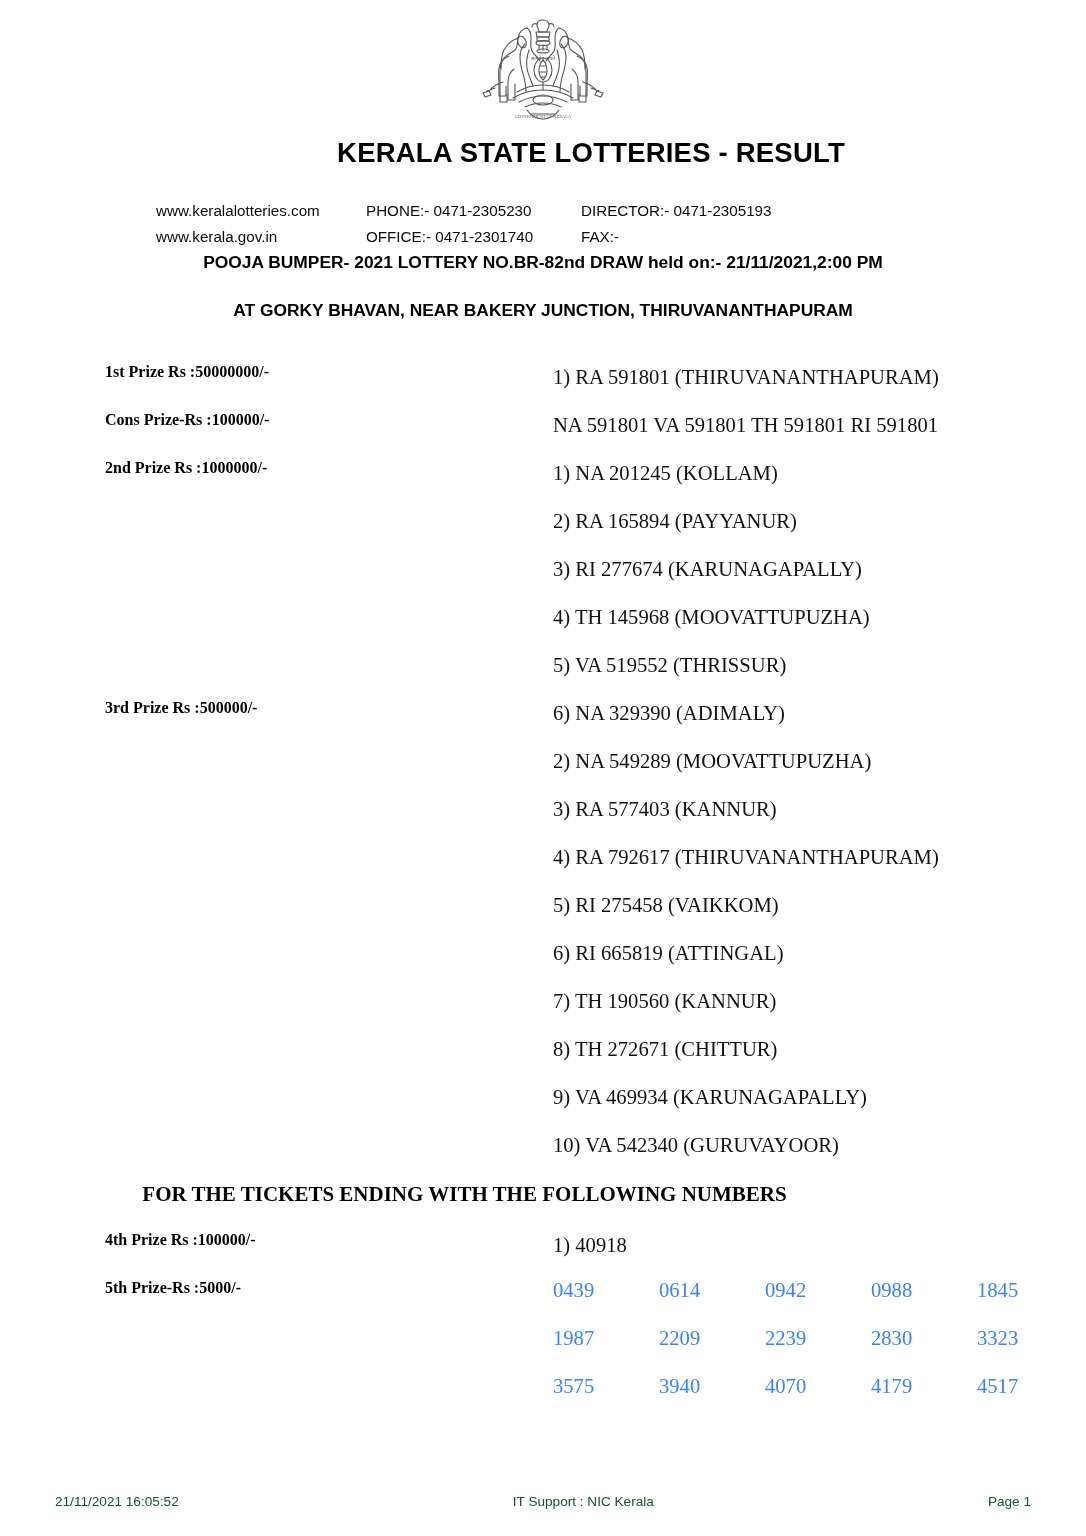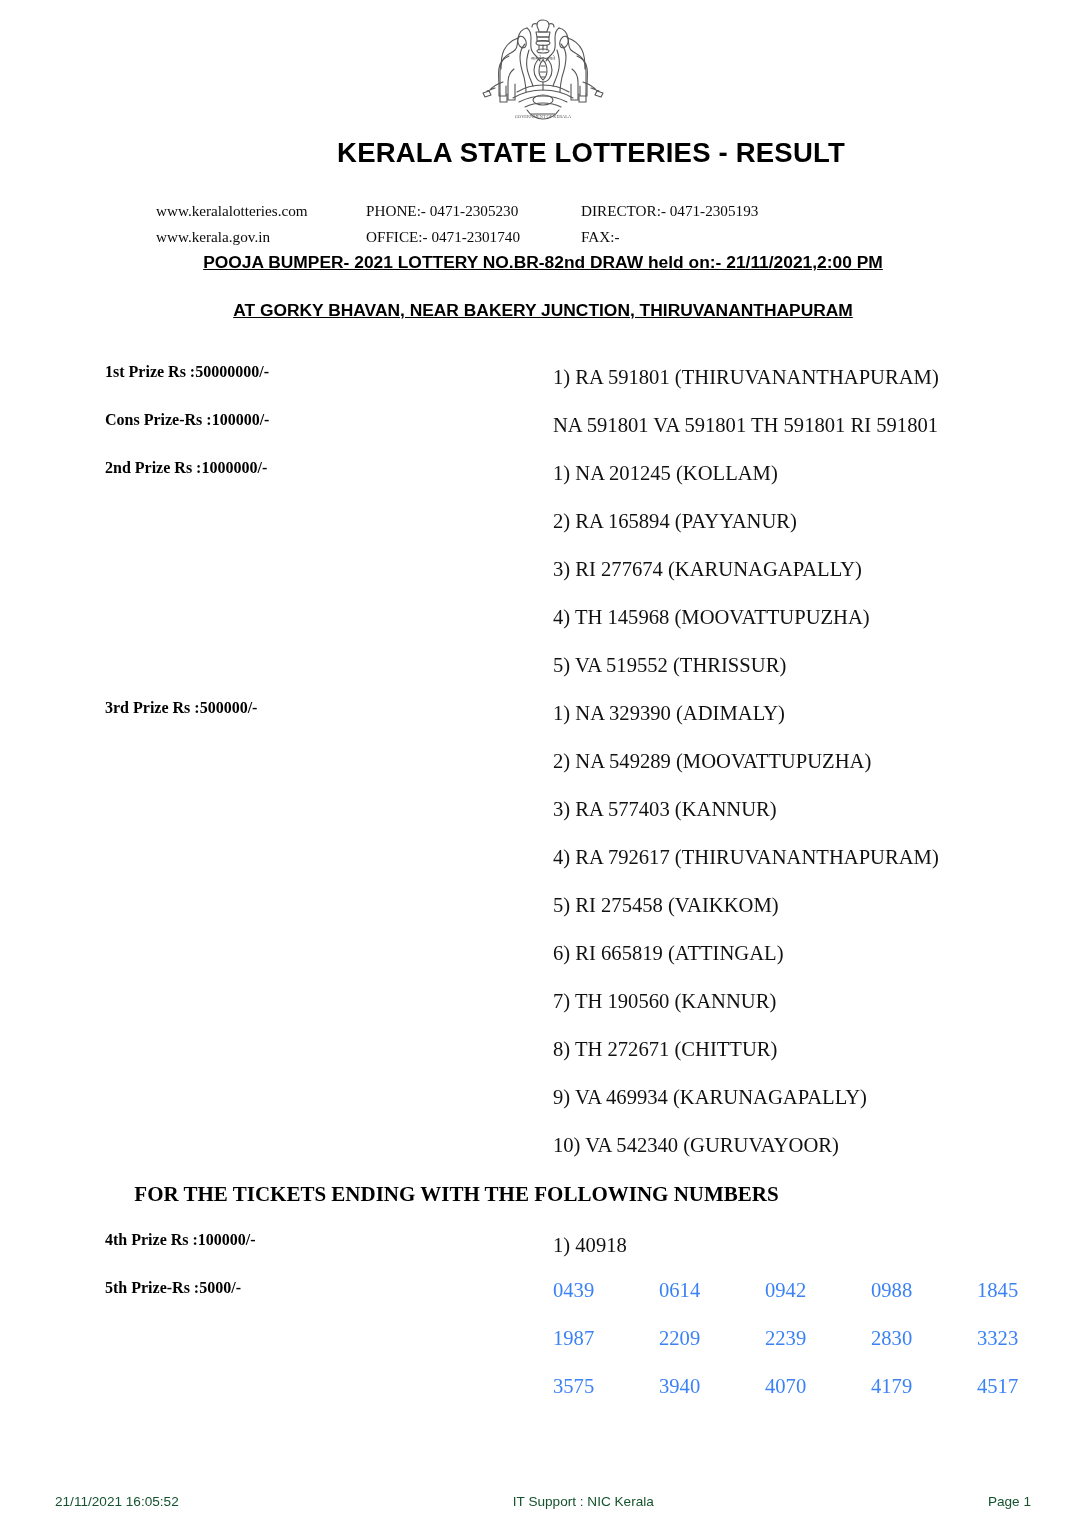--- a/index.html
+++ b/index.html
@@ -53,41 +53,40 @@
     color: #000;
     margin-left: 48px;
   }
 
   
   .contact {
     position: absolute;
     top: 198px;
     left: 156px;
     width: 800px;
-    font-family: Liberation Serif, serif;
+    font-family: Liberation Sans, sans-serif;
     font-size: 15.2px;
     line-height: 26px;
     color: #0a0a0a;
   }
   .contact-row { display: flex; }
   .c-col1 { width: 210px; flex: 0 0 210px; }
   .c-col2 { width: 215px; flex: 0 0 215px; }
   .c-col3 { flex: 1 1 auto; }
 
   
   .drawline {
     position: absolute;
     left: 0;
     width: 1086px;
     text-align: center;
     font-family: "Liberation Sans", sans-serif;
     font-weight: bold;
     font-size: 17.4px;
     color: #000;
-    text-decoration: underline;
   }
   .drawline-1 { top: 252px; }
   .drawline-2 { top: 300px; }
 
   
   .rows {
     position: absolute;
     top: 363px;
     left: 0;
     width: 1086px;
@@ -112,21 +111,21 @@
     top: 3px;
     font-family: "Liberation Serif", serif;
     font-size: 20.6px;
     white-space: nowrap;
     color: #111;
   }
 
   
   .section-heading {
     position: absolute;
-    left: 0;
+    left: 8px;
     width: 913px;
     text-align: center;
     font-family: "Liberation Serif", serif;
     font-weight: bold;
     font-size: 21px;
     color: #000;
   }
 
   
   .numrow {
@@ -269,21 +268,21 @@
     <div class="row">
       <div class="row-label"></div>
       <div class="row-value">4) TH 145968 (MOOVATTUPUZHA)</div>
     </div>
     <div class="row">
       <div class="row-label"></div>
       <div class="row-value">5) VA 519552 (THRISSUR)</div>
     </div>
     <div class="row">
       <div class="row-label">3rd Prize Rs :500000/-</div>
-      <div class="row-value">1) NA 329390 (ADIMALY)</div>
+      <div class="row-value">6) NA 329390 (ADIMALY)</div>
     </div>
     <div class="row">
       <div class="row-label"></div>
       <div class="row-value">2) NA 549289 (MOOVATTUPUZHA)</div>
     </div>
     <div class="row">
       <div class="row-label"></div>
       <div class="row-value">3) RA 577403 (KANNUR)</div>
     </div>
     <div class="row">

